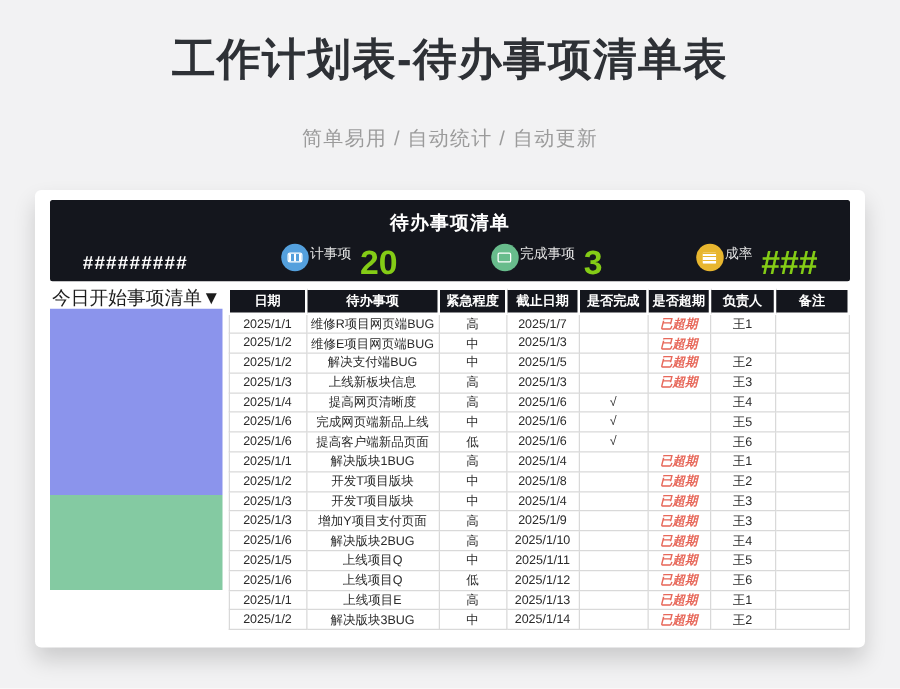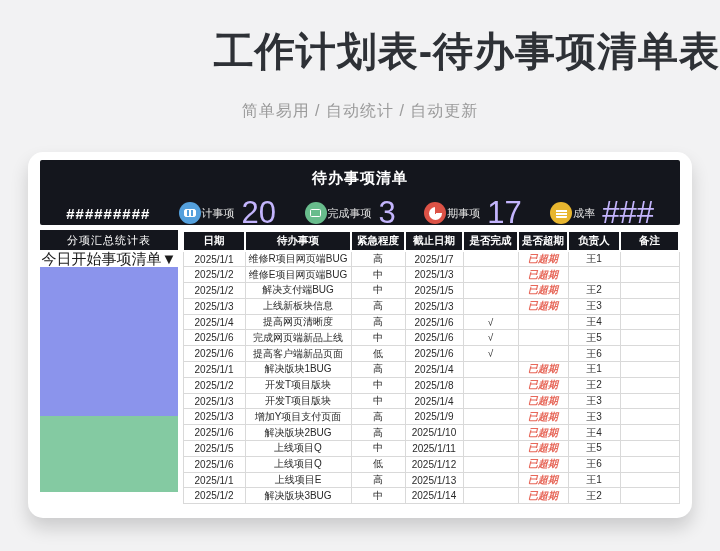--- a/index.html
+++ b/index.html
@@ -4,57 +4,57 @@
 <style>
   * { margin:0; padding:0; box-sizing:border-box; }
   html,body { width:720px; height:551px; }
   .page {
     position:relative; width:720px; height:551px; overflow:hidden;
     background:#f2f2f3;
     font-family:"Liberation Sans","DejaVu Sans",sans-serif;
   }
   .main-title {
     position:absolute; top:24px; left:0; width:100%;
-    text-align:right; font-size:40px; font-weight:800;
+    text-align:center; font-size:35px; font-weight:800;
     color:#2e3136; letter-spacing:1px;
   }
   .subtitle {
     position:absolute; top:101px; left:0; width:100%;
     text-align:center; font-size:16px; color:#9b9b9b; letter-spacing:1px;
   }
   .card {
     position:absolute; left:28px; top:152px; width:664px; height:366px;
-    background:#fff; border-radius:15px;
+    background:#fff; border-radius:5px;
     box-shadow:0 10px 18px rgba(0,0,0,.16);
     overflow:hidden;
   }
   .topbar {
     position:absolute; left:12px; top:8px; width:640px; height:65px;
     background:#14161d; border-radius:2px;
   }
   .topbar-title {
     text-align:center; color:#ffffff; font-size:15px; font-weight:bold;
     padding-top:9px; letter-spacing:1px;
   }
   .stats-row {
     display:flex; align-items:center; justify-content:space-between;
     padding:0 26px; margin-top:7px;
   }
   .date-hash {
     color:#ffffff; font-style:italic; font-weight:bold; font-size:15px;
     letter-spacing:1px;
   }
-  .stat { display:flex; align-items:center; }
+  .stat { display:flex; align-items:flex-start; }
   .stat-icon {
     width:22px; height:22px; border-radius:50%;
     display:flex; align-items:center; justify-content:center;
     flex:none;
   }
   .stat-label { color:#e4e4e4; font-size:11px; margin-left:1px; white-space:nowrap; }
-  .stat-value { color:#c4b5fd; font-size:31px; font-weight:normal; margin-left:7px; }
+  .stat-value { color:#84cc16; font-size:27px; font-weight:bold; margin-left:7px; }
   
   .glyph-abacus {
     width:12px; height:8px; border:1px solid #fff; border-radius:2px;
     background:repeating-linear-gradient(90deg,#fff 0 2px,rgba(255,255,255,0) 2px 4px);
   }
   .glyph-monitor { width:11px; height:8px; border:1.5px solid #fff; border-radius:1.5px; }
   .glyph-pie {
     width:13px; height:13px; border-radius:50%;
     background:conic-gradient(rgba(0,0,0,0) 0 25%, #ffffff 25% 100%);
   }
@@ -113,38 +113,30 @@
             <span class="stat-value">20</span>
           </div>
           <div class="stat">
             <span class="stat-icon" style="background: rgb(104, 188, 140); color: rgb(104, 188, 140);">
               <span class="glyph-monitor"></span>
             </span>
             <span class="stat-label">完成事项</span>
             <span class="stat-value">3</span>
           </div>
           <div class="stat">
-            <span class="stat-icon" style="background: rgb(220, 82, 70); color: rgb(220, 82, 70);">
-              <span class="glyph-pie"></span>
-            </span>
-            <span class="stat-label">期事项</span>
-            <span class="stat-value">17</span>
-          </div>
-          <div class="stat">
             <span class="stat-icon" style="background: rgb(232, 182, 47); color: rgb(232, 182, 47);">
               <span class="glyph-calendar"></span>
             </span>
             <span class="stat-label">成率</span>
             <span class="stat-value">###</span>
           </div>
         </div>
     </div>
 
     <div class="sidebar">
-      <div class="sidebar-title">分项汇总统计表</div>
 
     <div class="sidebar-label">今日开始事项清单▼</div>
         <div class="sidebar-panel panel-start" style="background: rgb(139, 148, 236);"></div>
         <div class="sidebar-panel panel-end" style="background: rgb(132, 202, 162);"></div>
       </div>
 
     <div class="table-wrap">
       <table>
         <colgroup>
           <col style="width:62px">

